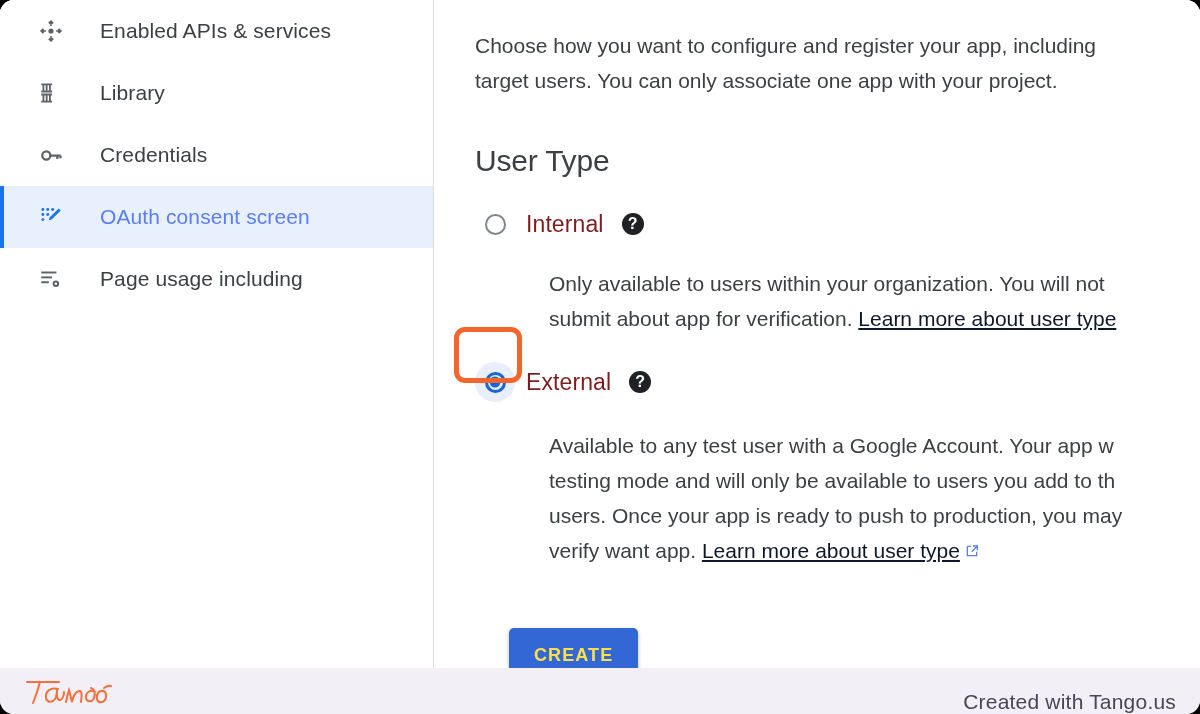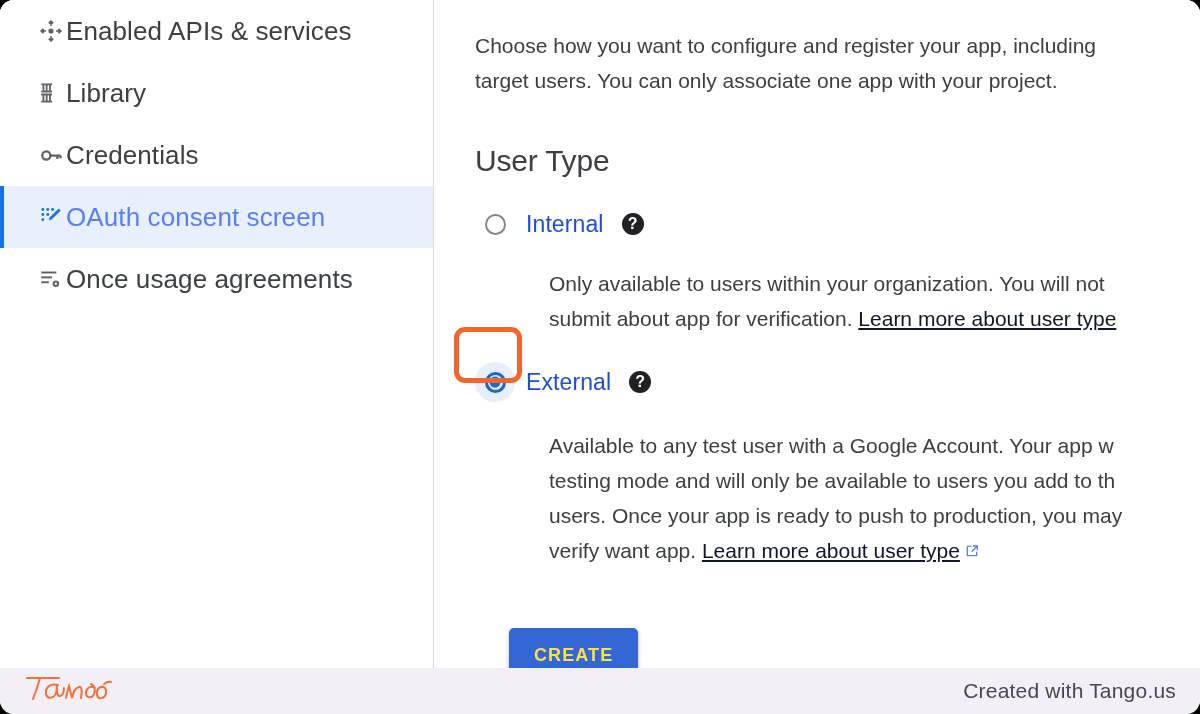--- a/index.html
+++ b/index.html
@@ -72,21 +72,22 @@
     width: 30px;
     height: 30px;
     flex: 0 0 30px;
     display: flex;
     align-items: center;
     justify-content: center;
     color: #5f6368;
   }
   .nav-item.active .nav-icon { color: #1a73e8; }
   .nav-label {
-    font-size: 26px;
+    margin-left: 34px;
+    font-size: 21px;
     color: #3c4043;
     letter-spacing: 0.1px;
     white-space: nowrap;
   }
   .nav-item.active .nav-label { color: #5b7df5; }
 
   
   #content {
     position: absolute;
     left: 435px;
@@ -163,21 +164,21 @@
     top: 50%;
     transform: translate(-50%, -50%);
     width: 11px;
     height: 11px;
     border-radius: 50%;
     background: #1967d2;
   }
   .radio-label {
     margin-left: 11px;
     font-size: 23px;
-    color: #1d4ed8;
+    color: #7f1d1d;
     letter-spacing: 0.1px;
   }
   .help-icon {
     margin-left: 18px;
     width: 22px;
     height: 22px;
     flex: 0 0 22px;
     border-radius: 50%;
     background: #202124;
     color: #ffffff;
@@ -246,21 +247,21 @@
 
   
   #footer {
     position: absolute;
     left: 0;
     top: 668px;
     width: 1200px;
     height: 46px;
     background: #f2f0f6;
     display: flex;
-    align-items: center;
+    align-items: flex-end;
     justify-content: space-between;
     box-sizing: border-box;
     padding: 0 24px 0 18px;
   }
   #tango-logo {
     display: block;
   }
   #footer-text {
     font-size: 21px;
     color: #4a4458;
@@ -337,21 +338,21 @@
       <div class="nav-item">
         <span class="nav-icon">
           <svg width="26" height="26" viewBox="0 0 24 24" fill="none" stroke="currentColor" stroke-width="1.8" aria-hidden="true">
             <line x1="3" y1="6" x2="17" y2="6"></line>
             <line x1="3" y1="10.5" x2="13" y2="10.5"></line>
             <line x1="3" y1="15" x2="10" y2="15"></line>
             <circle cx="16.5" cy="16.3" r="3" fill="currentColor" stroke="none"></circle>
             <circle cx="16.5" cy="16.3" r="1.1" fill="#ffffff" stroke="none"></circle>
           </svg>
         </span>
-        <span class="nav-label">Once usage agreements</span>
+        <span class="nav-label">Page usage including</span>
       </div>
 
     </nav>
 
     <main id="content">
       <div id="content-inner">
 
         <div class="intro">
           <div>Choose how you want to configure and register your app, including</div>
           <div>target users. You can only associate one app with your project.</div>

